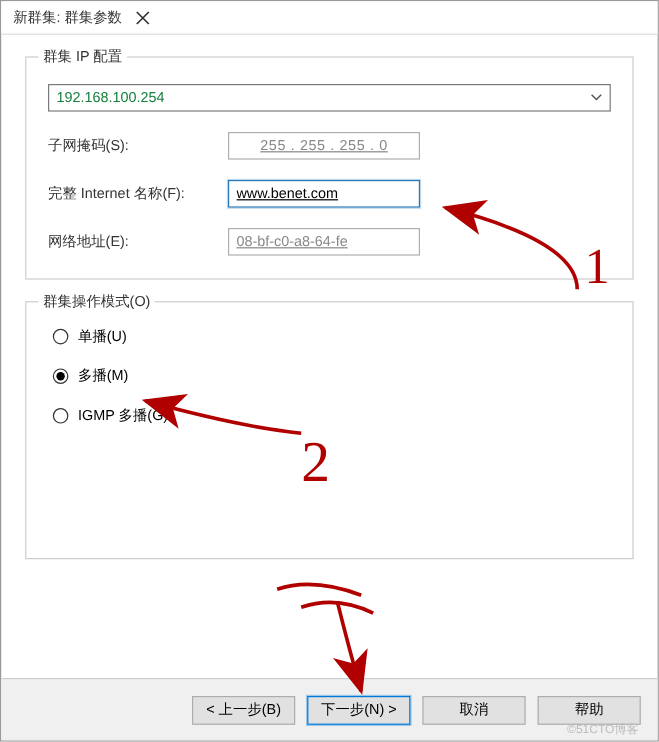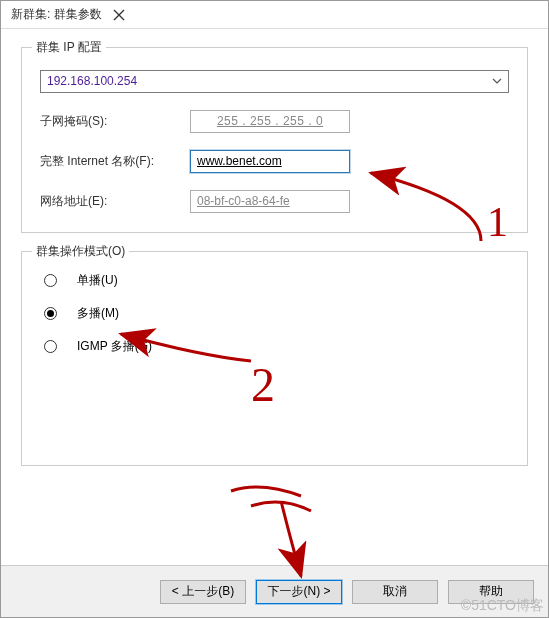--- a/index.html
+++ b/index.html
@@ -61,21 +61,21 @@
     .combo {
       flex: 1;
       height: 23px;
       border: 1px solid #7a7a7a;
       background: #fff;
       display: flex;
       align-items: center;
       justify-content: space-between;
       padding: 0 2px 0 6px;
     }
-    .combo .val { color: #4c1d95; font-size: 12px; }
+    .combo .val { color: #15803d; font-size: 12px; }
     .combo .arrow {
       width: 18px; height: 18px;
       display: flex; align-items: center; justify-content: center;
       color: #555; font-size: 10px;
     }
     .ip-box, .ro-box, .tx-box {
       width: 160px;
       height: 23px;
       border: 1px solid #adadad;
       background: #fff;
@@ -93,21 +93,21 @@
       box-shadow: 0 0 0 1px rgba(42,122,184,0.3);
       position: relative;
     }
     .tx-box input {
       border: none; outline: none; width: 100%; font: inherit; color: #000;
       background: transparent;
     }
     .radio-row {
       display: flex;
       align-items: center;
-      gap: 20px;
+      gap: 8px;
       margin-bottom: 16px;
       padding-left: 4px;
     }
     .radio {
       width: 13px; height: 13px; border: 1px solid #333; border-radius: 50%;
       display: inline-flex; align-items: center; justify-content: center;
       background: #fff;
     }
     .radio.selected::after { content: ""; width: 7px; height: 7px; background: #000; border-radius: 50%; }
     .radio-label { color: #000; }
@@ -132,22 +132,22 @@
       align-items: center;
       justify-content: center;
       font-size: 12px;
       color: #000;
       cursor: default;
       padding: 0 8px;
     }
     .btn.primary { border: 1px solid #0078d7; box-shadow: 0 0 0 1px rgba(0,120,215,.35); }
     .watermark {
       position: absolute;
-      right: 4px; bottom: 2px;
-      font-size: 14px;
+      right: 16px; bottom: 2px;
+      font-size: 10px;
       color: #bbb;
       pointer-events: none;
       text-align: center;
     }
     svg.overlay {
       position: absolute;
       left: 0; top: 0;
       width: 549px; height: 618px;
       pointer-events: none;
     }

